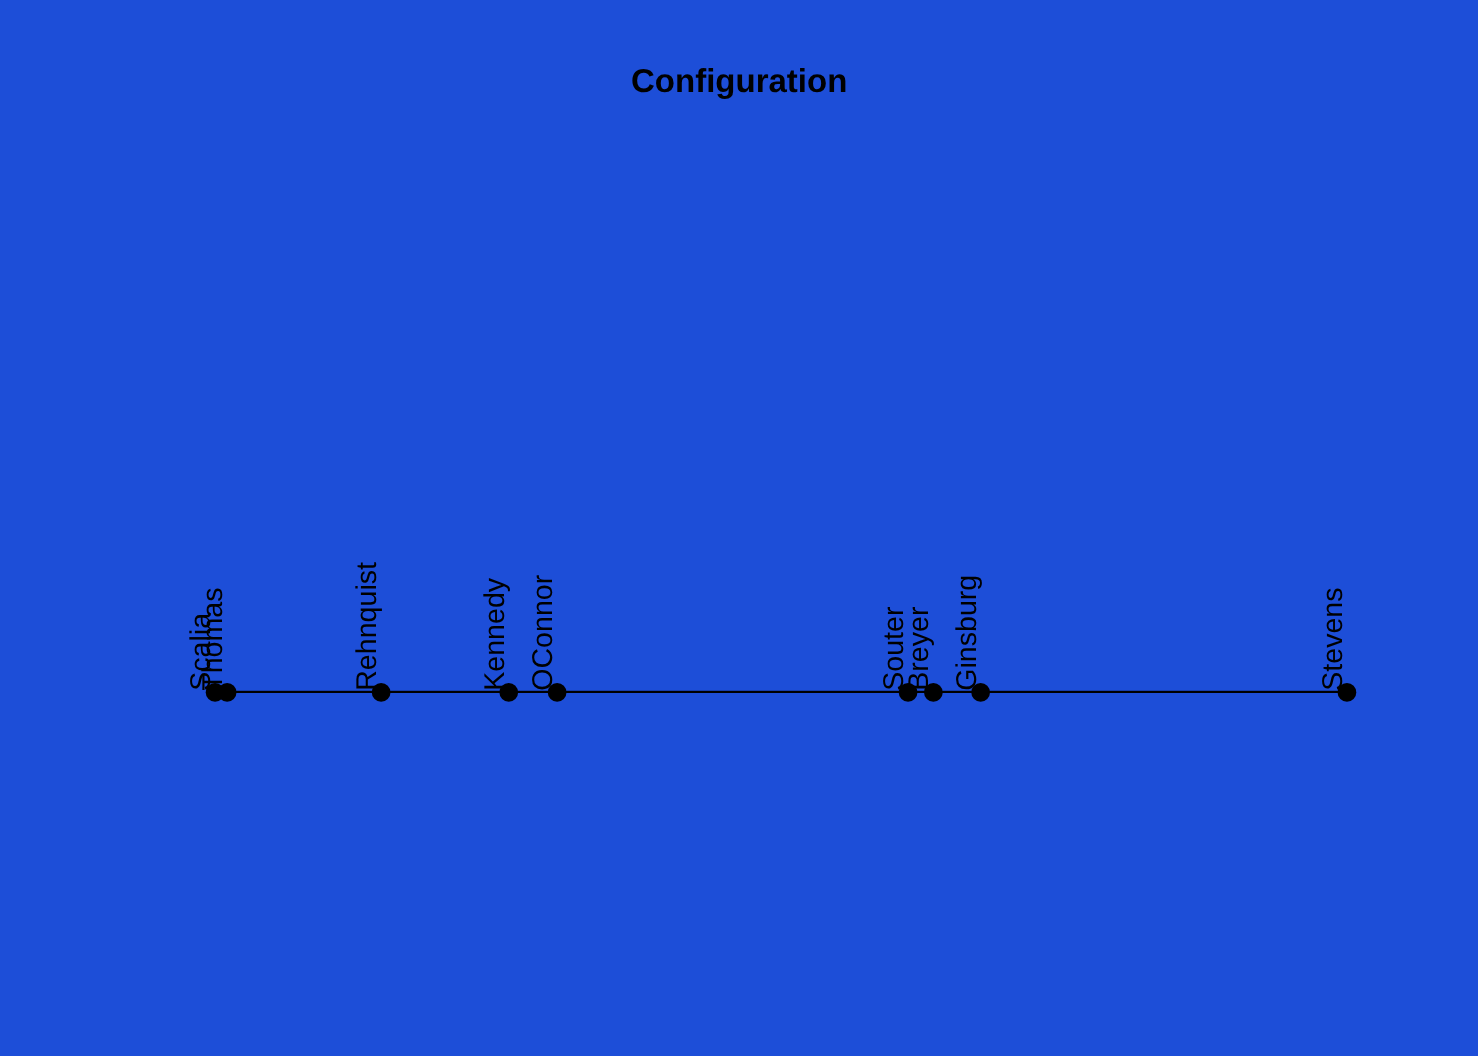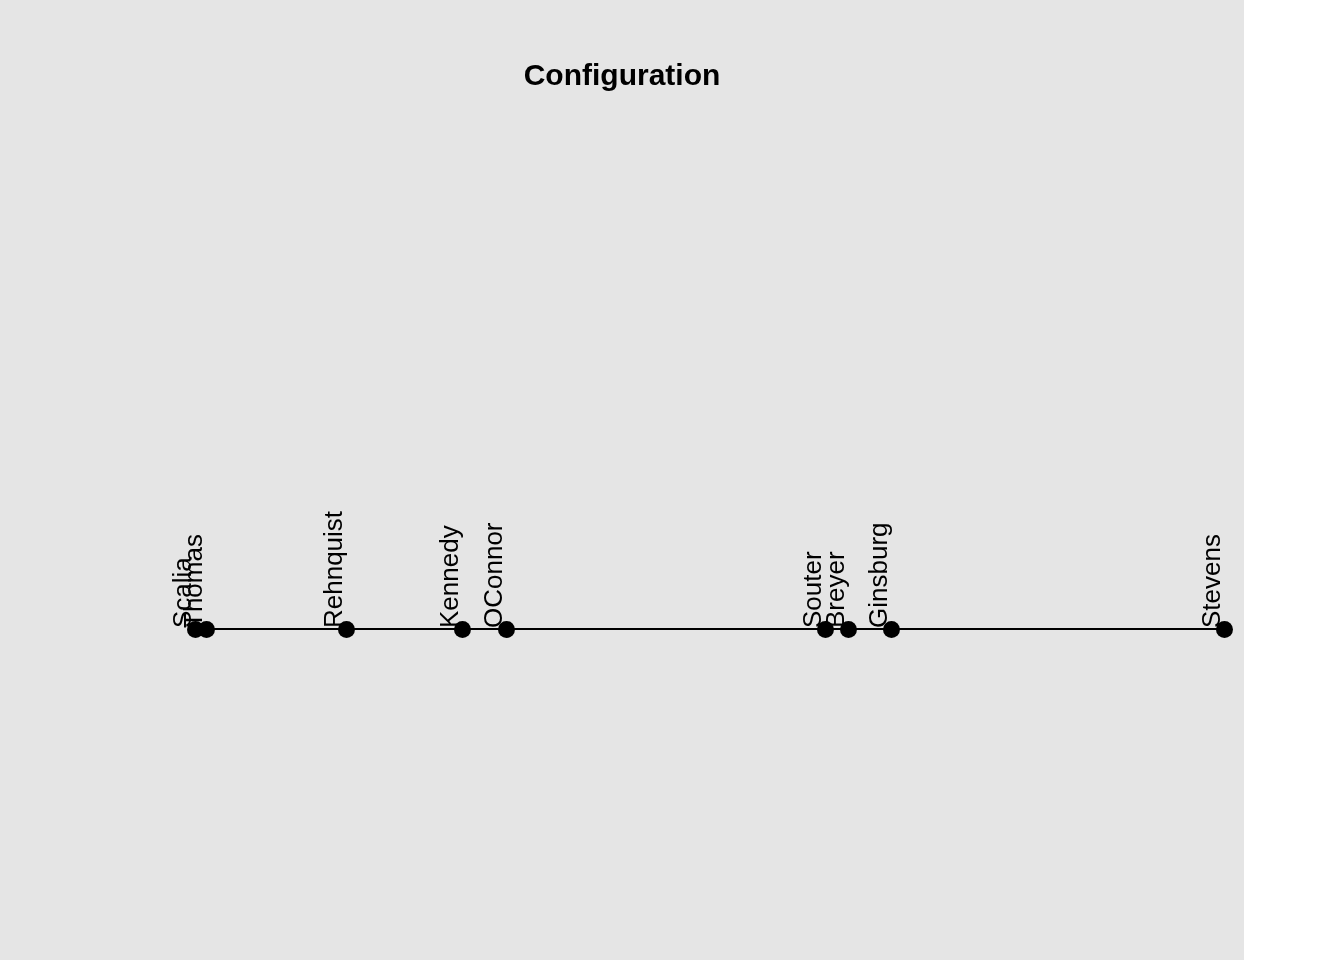--- a/index.html
+++ b/index.html
@@ -2,23 +2,23 @@
 <html><head>
 <meta charset="utf-8">
 <style>
   html, body {
     margin: 0;
     padding: 0;
     background: #ffffff;
   }
   #canvas {
     position: relative;
-    width: 1244px;
+    width: 1344px;
     height: 960px;
-    background: #e5e5e5;
+    background: #1d4ed8;
     overflow: hidden;
     font-family: "Liberation Sans", sans-serif;
   }
   #plot-title {
     position: absolute;
     left: 0;
     right: 0;
     top: 58px;
     text-align: center;
     font-family: "Liberation Sans", sans-serif;

